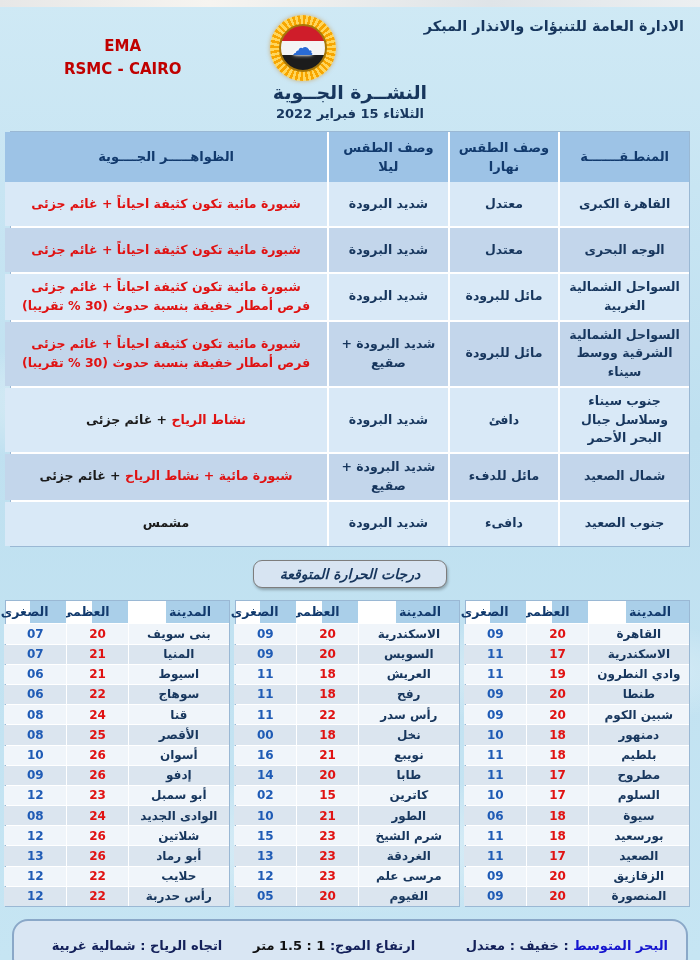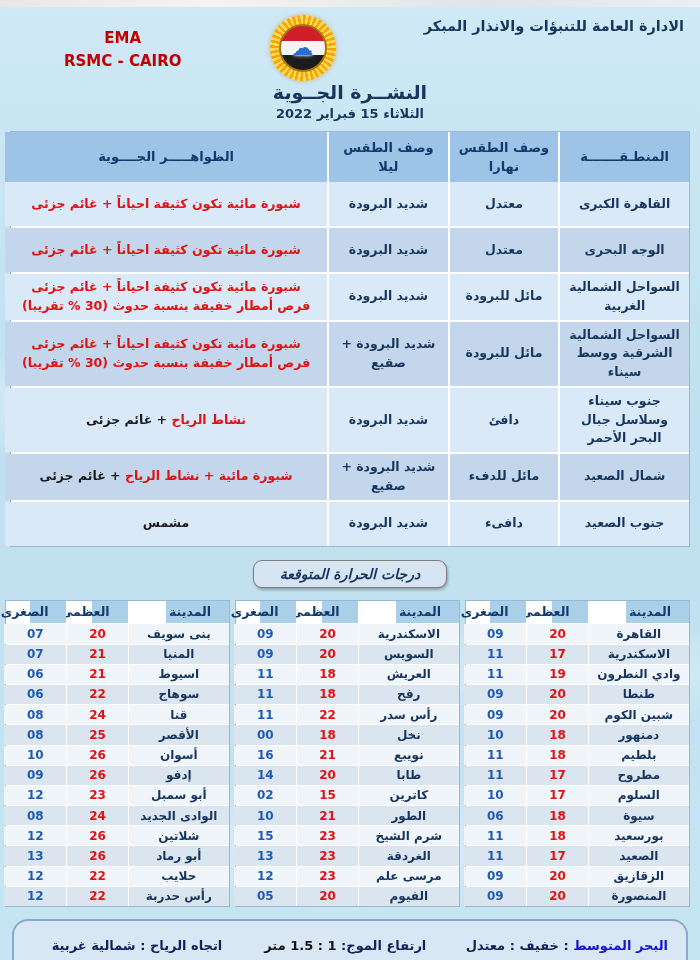--- a/index.html
+++ b/index.html
@@ -8,21 +8,21 @@
     background:
       radial-gradient(ellipse 320px 90px at 18% 42%, rgba(255,255,255,.55), rgba(255,255,255,0) 70%),
       radial-gradient(ellipse 280px 80px at 82% 70%, rgba(255,255,255,.5), rgba(255,255,255,0) 70%),
       radial-gradient(ellipse 360px 100px at 50% 88%, rgba(255,255,255,.45), rgba(255,255,255,0) 70%),
       linear-gradient(180deg,#cfe9f5 0%,#bfe0f0 45%,#c6e5f3 100%);
   }
   .topstrip{height:7px;background:linear-gradient(90deg,#e7e7e7,#f6f4f0 30%,#dfe4e8 70%,#eceff1);}
   
   .hdr{display:flex;justify-content:space-between;align-items:flex-start;padding:8px 16px 0;}
   .org{color:#17365d;font-weight:bold;font-size:14.5px;line-height:1.55;text-align:right;}
-  .ema{color:#c00000;font-weight:bold;font-size:15px;line-height:1.5;text-align:center;margin-left:48px;margin-top:12px;}
+  .ema{color:#c00000;font-weight:bold;font-size:15px;line-height:1.5;text-align:center;margin-left:48px;margin-top:20px;}
   .logo{position:relative;width:66px;height:66px;margin-top:0;}
   .rays{position:absolute;inset:0;border-radius:50%;
     background:repeating-conic-gradient(#f7a600 0deg 5deg,#ffd65c 5deg 10deg);
     box-shadow:0 0 4px rgba(200,120,0,.5);}
   .flagdisc{position:absolute;inset:9px;border-radius:50%;overflow:hidden;border:2px solid #a87708;
     background:linear-gradient(180deg,#cf1d2a 0 34%,#f4f4f4 34% 67%,#1c1c1c 67% 100%);
     display:flex;align-items:center;justify-content:center;}
   .cloud{color:#2a6bd4;font-size:22px;line-height:1;text-shadow:0 0 2px #fff,0 0 4px #fff;}
   .title{font-size:19px;font-weight:bold;color:#17365d;text-align:center;margin-top:0px;letter-spacing:.5px;}
   .date{font-size:13px;font-weight:bold;color:#17365d;text-align:center;margin-top:3px;}
@@ -50,21 +50,21 @@
   .trow.thead .tcell{background:#aacfe9;color:#123a6d;font-size:12.5px;padding:3px 18px;margin-left:37px;}
   .trow.todd .tcell{background:#f0f5fa;}
   .trow.teven .tcell{background:#dbe5ef;}
   .tcell.city{color:#17365d;}
   .tcell.max{color:#e01212;}
   .tcell.min{color:#1f5bb5;}
   
   .sea{margin:12px 12px 0;background:#d9e6f3;border:2px solid #8aa8c8;border-radius:16px;padding:10px 18px 12px;}
   .searow{display:flex;align-items:center;margin:7px 0;font-size:13px;font-weight:bold;color:#111;}
   .sea-left{width:38%;}
-  .sea-wave{width:29%;}
+  .sea-wave{width:29%;text-align:center;}
   .sea-wind{width:33%;text-align:center;color:#14215a;}
   .seaname{color:#1515cf;}
   .seastate{color:#14215a;}
   .wavelabel{color:#14215a;}
   .waveval{color:#111;}
 </style>
 </head>
 <body>
 
 <div class="page">

